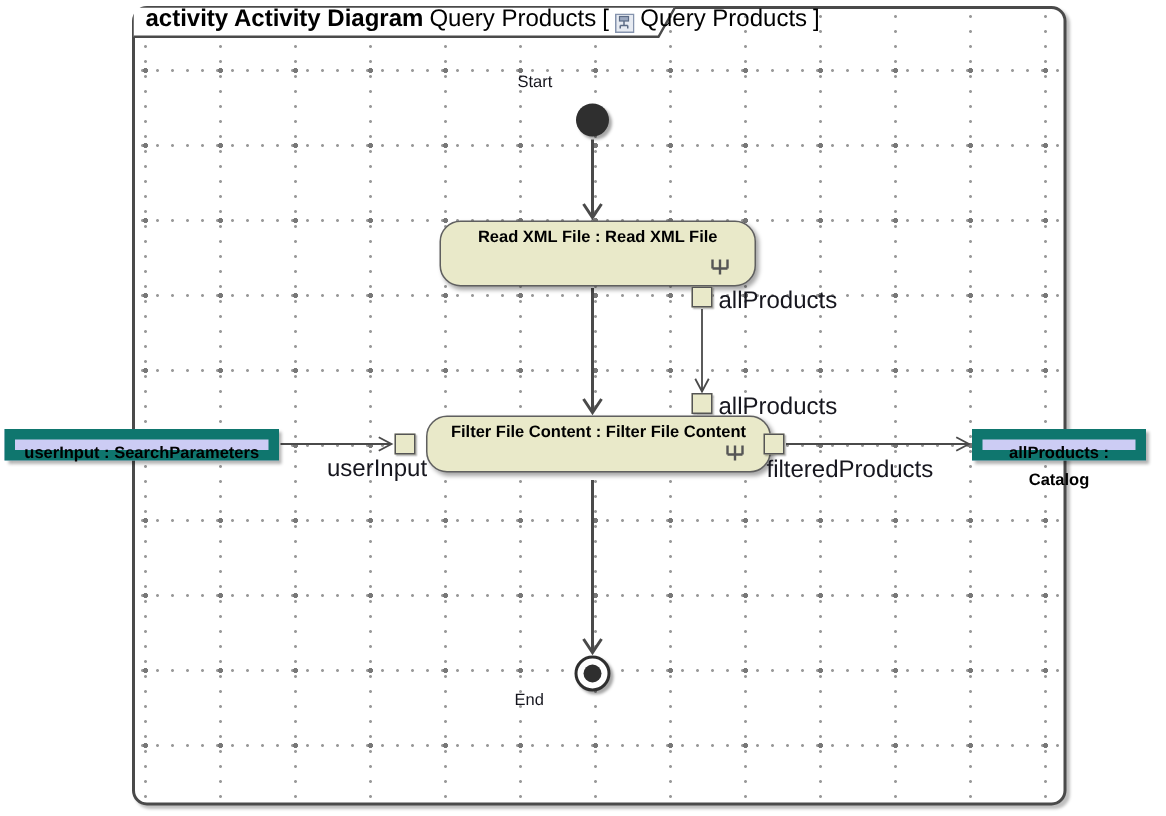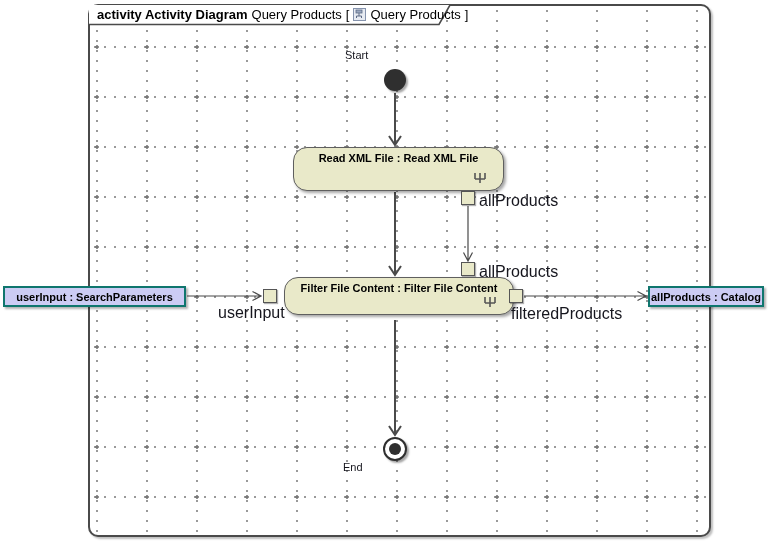--- a/index.html
+++ b/index.html
@@ -16,22 +16,22 @@
     background-image:
       radial-gradient(circle,#787878 1.5px,transparent 1.9px),
       radial-gradient(circle,#9a9a9a 0.8px,transparent 1.1px),
       radial-gradient(circle,#9a9a9a 0.8px,transparent 1.1px);
     background-size:50px 50px,10px 50px,50px 10px;
     background-position:32px 16px,0 16px,32px 0;
   }
   .tab-shape{position:absolute;left:89px;top:5px;width:364px;height:21px;}
   .tab-text{
     position:absolute;left:97px;top:7px;height:15px;
-    display:flex;align-items:center;gap:4px;
-    font-size:13px;color:#000;white-space:nowrap;
+    display:flex;align-items:flex-end;gap:4px;
+    font-size:16px;color:#000;white-space:nowrap;
   }
   .tab-text .kw{font-weight:bold;}
   
   .node-label{
     position:absolute;font-size:11px;color:#16161e;text-align:left;width:100px;
   }
   .start-node{
     position:absolute;left:384px;top:69px;width:22px;height:22px;border-radius:50%;
     background:#2f2f2f;box-shadow:2px 2px 2px rgba(0,0,0,0.35);
   }
@@ -49,21 +49,21 @@
   .action .name{
     margin-top:4px;text-align:center;font-size:11px;font-weight:bold;color:#000;
   }
   .rake{position:absolute;right:16px;bottom:6px;width:14px;height:12px;}
   .pin{
     position:absolute;width:14px;height:14px;background:#e9e9c9;border:1px solid #555;
     box-sizing:border-box;box-shadow:1px 1px 1px rgba(0,0,0,0.3);
   }
   .pin-label{position:absolute;font-size:16px;color:#16161e;white-space:nowrap;}
   .param{
-    position:absolute;height:21px;background:#ccccf4;border:2px solid #0f766e;
+    position:absolute;height:21px;background:#ccccf4;border:7px solid #0f766e;
     box-sizing:border-box;box-shadow:2px 2px 2px rgba(0,0,0,0.3);
     font-size:11px;font-weight:bold;color:#000;text-align:center;line-height:18px;
   }
   .arrows{position:absolute;left:0;top:0;pointer-events:none;}
 </style>
 </head>
 <body>
 
 <div class="frame"></div>
 

